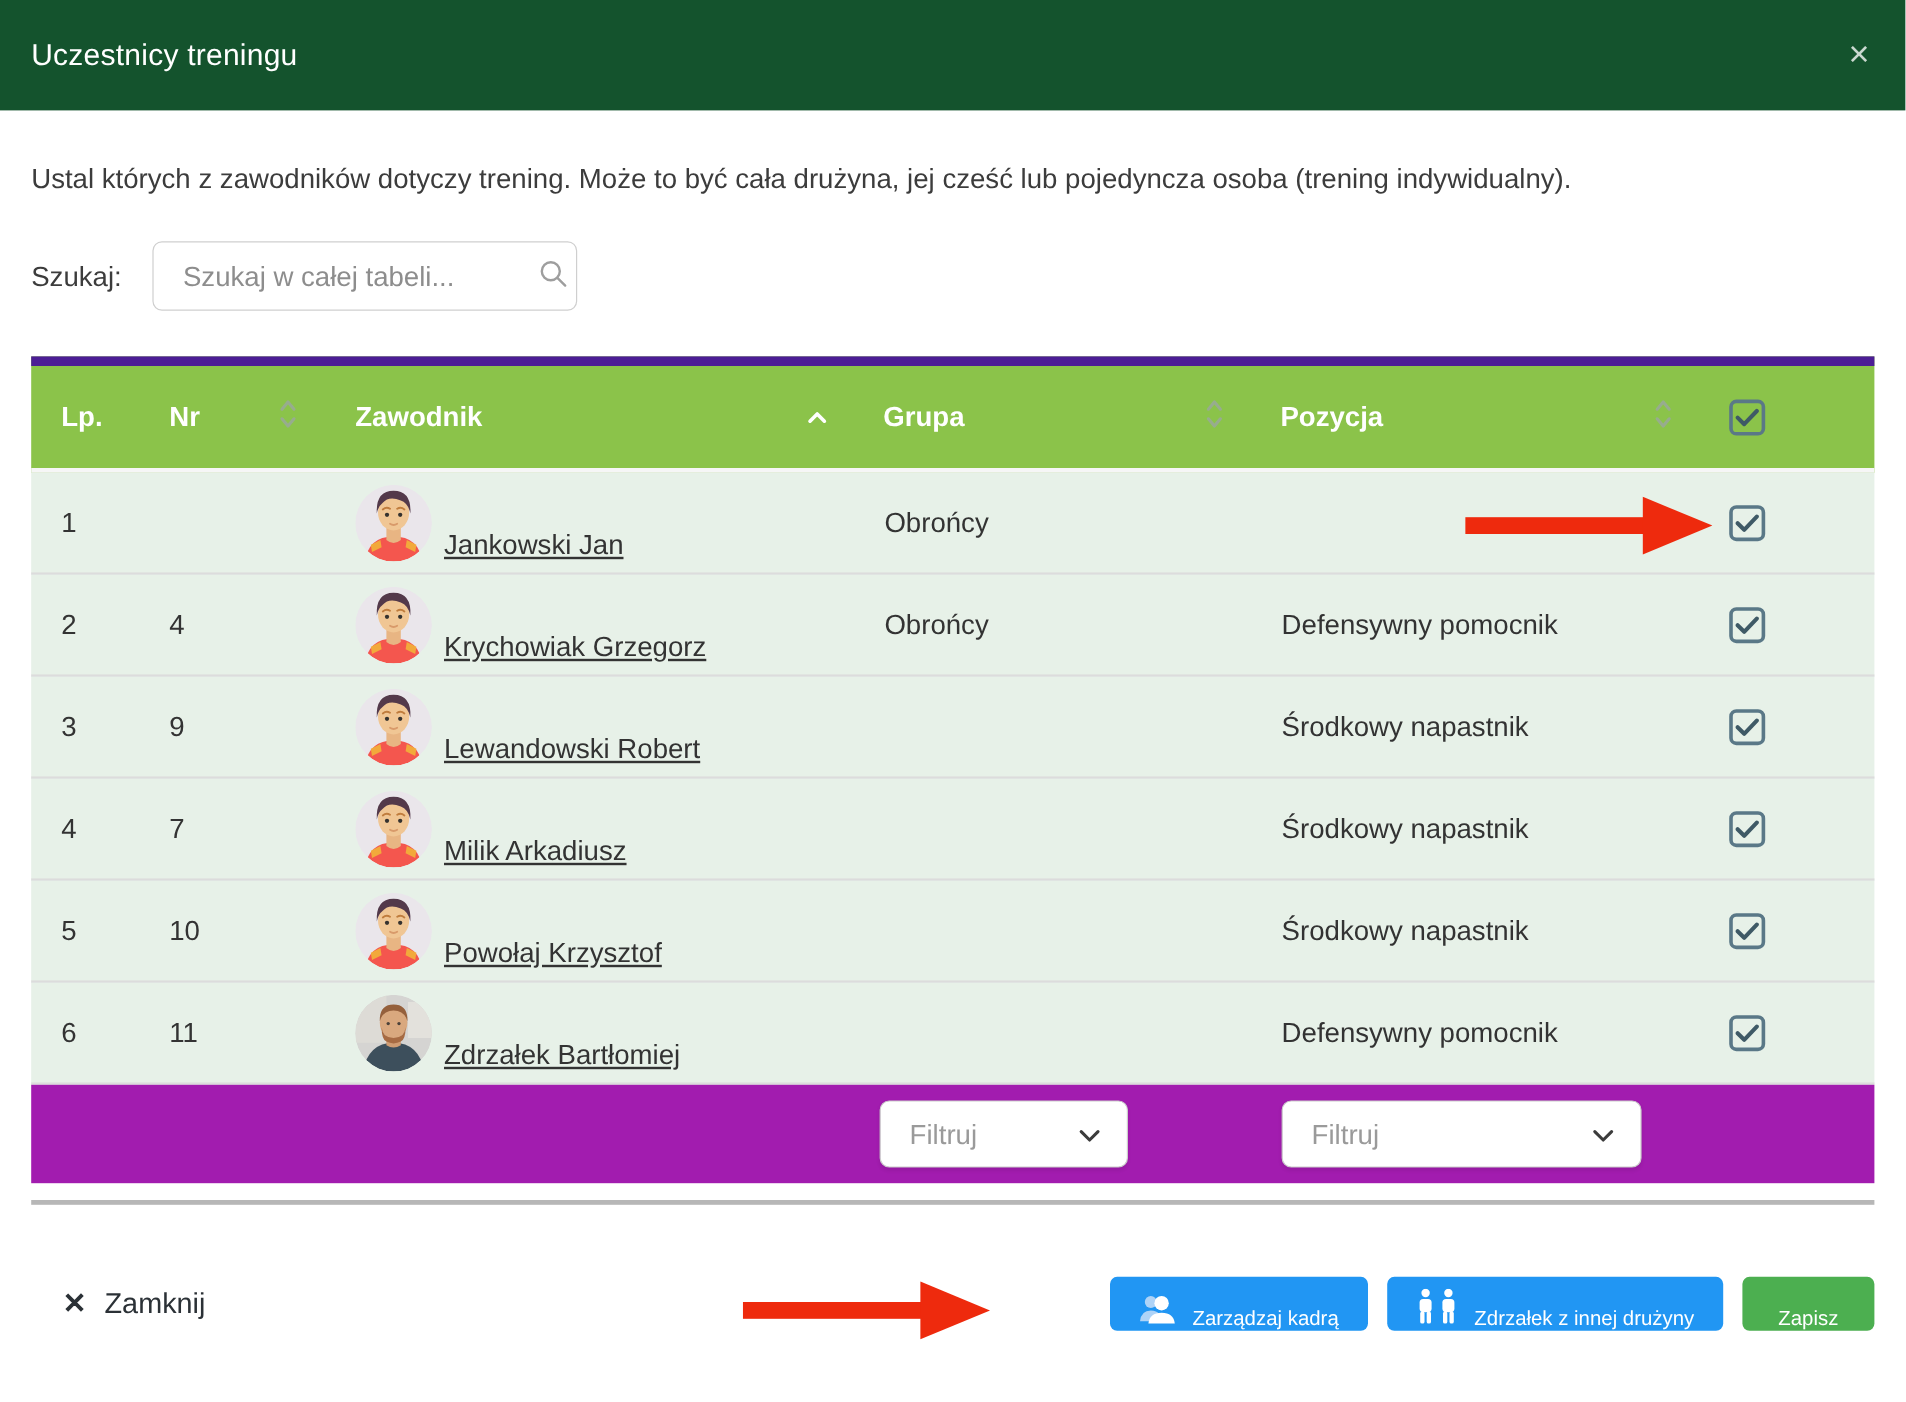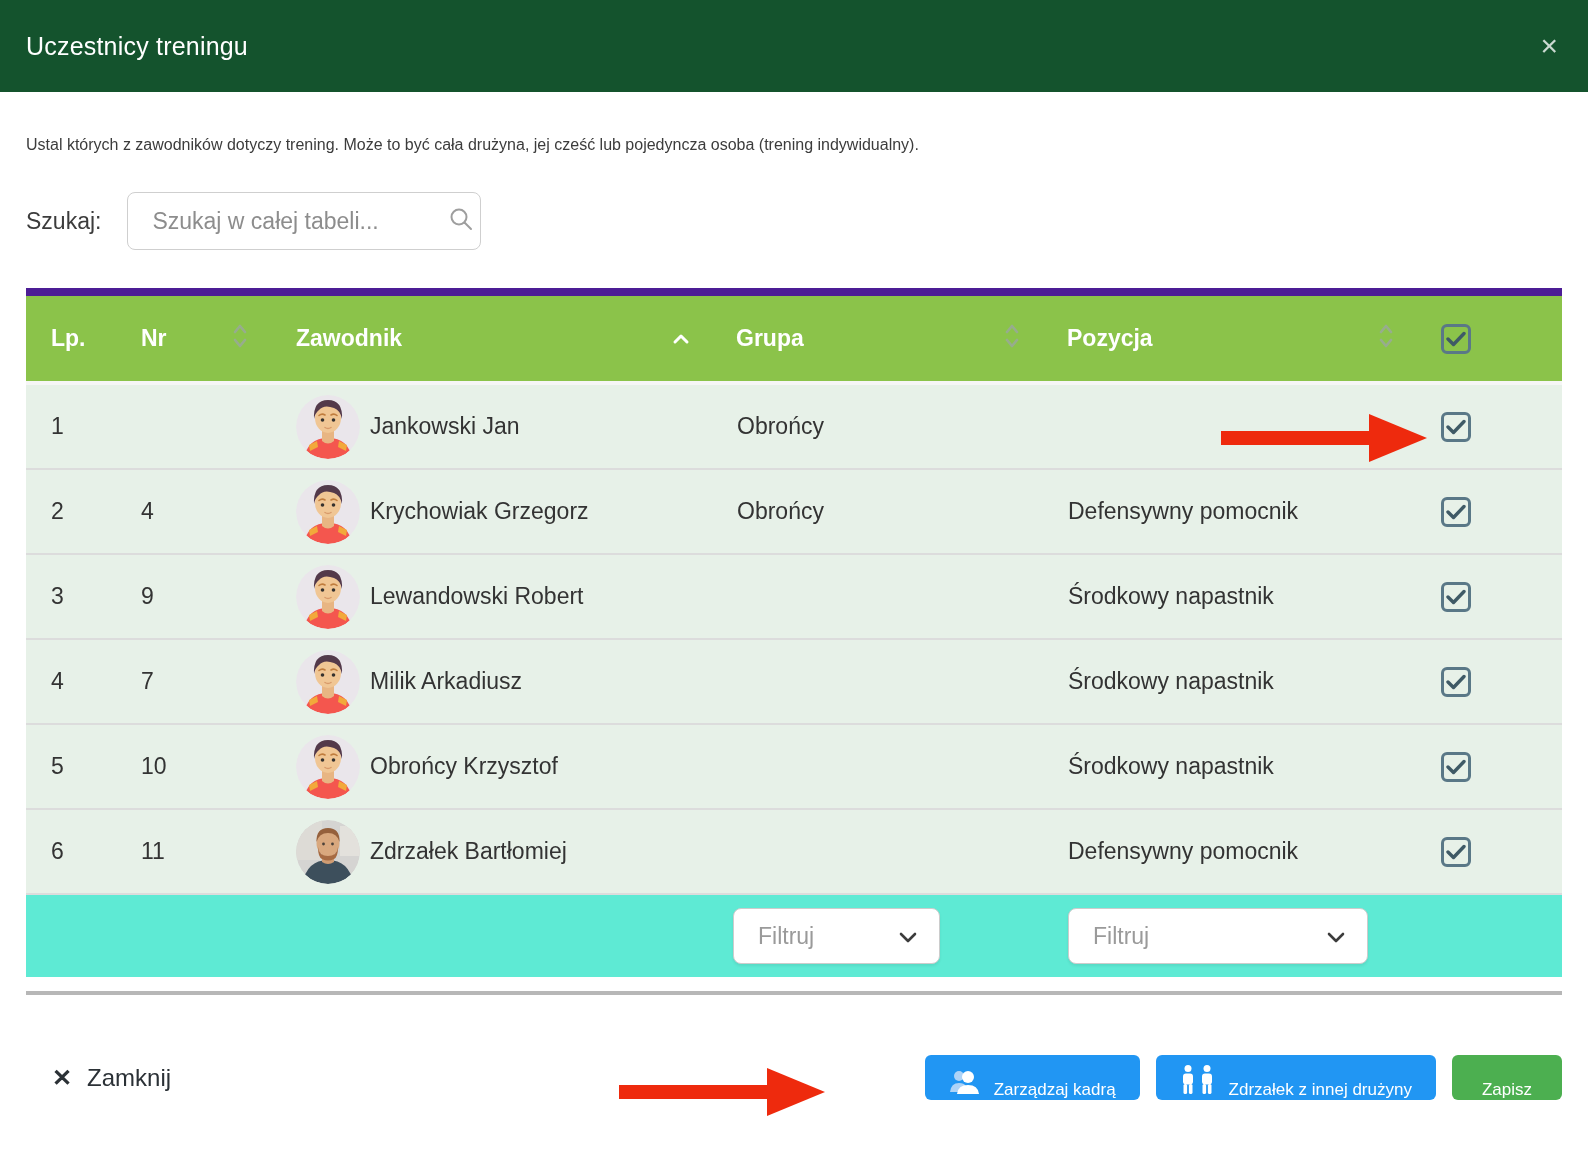--- a/index.html
+++ b/index.html
@@ -5,21 +5,21 @@
   * { margin:0; padding:0; box-sizing:border-box; }
   html,body { width:1588px; height:1168px; background:#ffffff;
               font-family:"Liberation Sans", sans-serif; position:relative; overflow:hidden; }
 
   
   .modal-header { height:92px; background:#14532d; display:flex; align-items:center; padding:0 30px 0 26px; }
   .modal-title  { color:#ffffff; font-size:25px; font-weight:400; letter-spacing:.2px; }
   .modal-close  { margin-left:auto; color:rgba(255,255,255,.78); font-size:30px; font-weight:400; cursor:pointer; line-height:1; }
 
   
-  .description { margin:44px 26px 0 26px; font-size:16px; color:#3c3c3c; }
+  .description { margin:44px 26px 0 26px; font-size:23px; color:#3c3c3c; }
 
   
   .search-row { margin:38px 26px 0 26px; display:flex; align-items:center; }
   .search-label { font-size:23px; color:#3c3c3c; margin-right:26px; }
   .search-box { width:354px; height:58px; border:1px solid #cfcfcf; border-radius:8px;
                 display:flex; align-items:center; padding:0 18px 0 24px; background:#fff; }
   .search-box input { border:none; outline:none; flex:1; font-size:23px; color:#1d4ed8;
                       font-family:"Liberation Sans", sans-serif; background:transparent; }
   .search-box input::placeholder { color:#8d8d8d; }
 
@@ -32,32 +32,32 @@
   .th { display:flex; align-items:center; }
   .th-lp { padding-left:25px; }
   .th-sortable { justify-content:space-between; padding-left:25px; padding-right:22px; }
   .th-player { padding-left:26px; padding-right:20px; justify-content:space-between; }
   .th-check { justify-content:flex-end; padding-right:91px; }
 
   .sort-double { opacity:.85; }
   .tr { height:85px; background:#e7f1e8; border-bottom:2px solid #dcdcdc; font-size:23px; color:#333; }
   .td-lp { padding-left:25px; }
   .td-nr { padding-left:25px; }
-  .td-player { display:flex; align-items:center; padding-left:26px; gap:10px; }
+  .td-player { display:flex; align-items:flex-end; padding-left:26px; gap:10px;text-decoration:underline; }
   .td-group, .td-position { padding-left:26px; }
   .td-check { display:flex; justify-content:flex-end; padding-right:91px; }
 
   .avatar { width:64px; height:64px; border-radius:50%; overflow:hidden; flex:0 0 64px; }
   .avatar svg { display:block; width:64px; height:64px; }
 
   .checkbox { width:30px; height:30px; border:3px solid #5a7887; border-radius:6px;
               display:flex; align-items:center; justify-content:center; background:transparent; cursor:pointer; }
 
   
-  .filter-row { height:82px; background:#5eead4; }
+  .filter-row { height:82px; background:#a21caf; }
   .filter-box { height:56px; border:1px solid #cccccc; border-radius:8px; background:#fff;
                 display:flex; align-items:center; justify-content:space-between;
                 padding:0 20px 0 24px; color:#9a9a9a; font-size:23px; cursor:pointer;
                 box-shadow:0 2px 3px rgba(0,0,0,.07); }
   .filter-grupa   { grid-column:4; margin-left:22px; width:207px; }
   .filter-pozycja { grid-column:5; margin-left:26px; width:300px; }
 
   .divider { margin:14px 26px 0 26px; height:4px; background:#b7b7b7; }
 
   
@@ -333,21 +333,21 @@
             <path d="M18,24 Q17,5 32,5 Q47,5 46,24 Q44,15 38,13 Q28,9 23,15 Q19,18 18,24 Z" fill="#53394a"></path>
             <circle cx="26.5" cy="25" r="1.8" fill="#35322f"></circle>
             <circle cx="37.5" cy="25" r="1.8" fill="#35322f"></circle>
             <path d="M23,20.5 q3,-2.5 6,-0.5" stroke="#c07d3e" stroke-width="1.6" fill="none" stroke-linecap="round"></path>
             <path d="M35,20 q3,-2 6,0.5" stroke="#c07d3e" stroke-width="1.6" fill="none" stroke-linecap="round"></path>
             <path d="M29,32.5 q3,2 6,0" stroke="#d89a6a" stroke-width="1.5" fill="none" stroke-linecap="round"></path>
           </g>
         </svg>
       </span>
 
-      <span>Obrońcy Krzysztof</span>
+      <span>Powołaj Krzysztof</span>
     </div>
     <div class="td-group"></div>
     <div class="td-position">Środkowy napastnik</div>
     <div class="td-check">
       <span class="checkbox">
         <svg width="20" height="16" viewBox="0 0 20 16" fill="none">
           <polyline points="2,8 7.5,13.5 18,2.5" stroke="#3f5a66" stroke-width="3.4" stroke-linecap="round" stroke-linejoin="round"></polyline>
         </svg>
       </span>
     </div>

